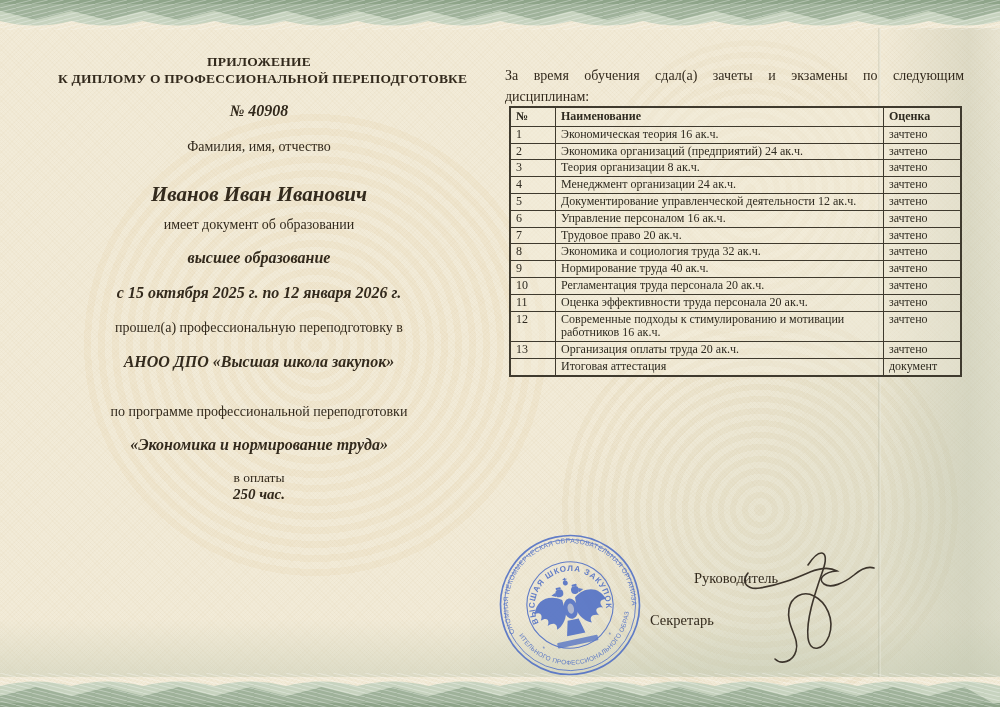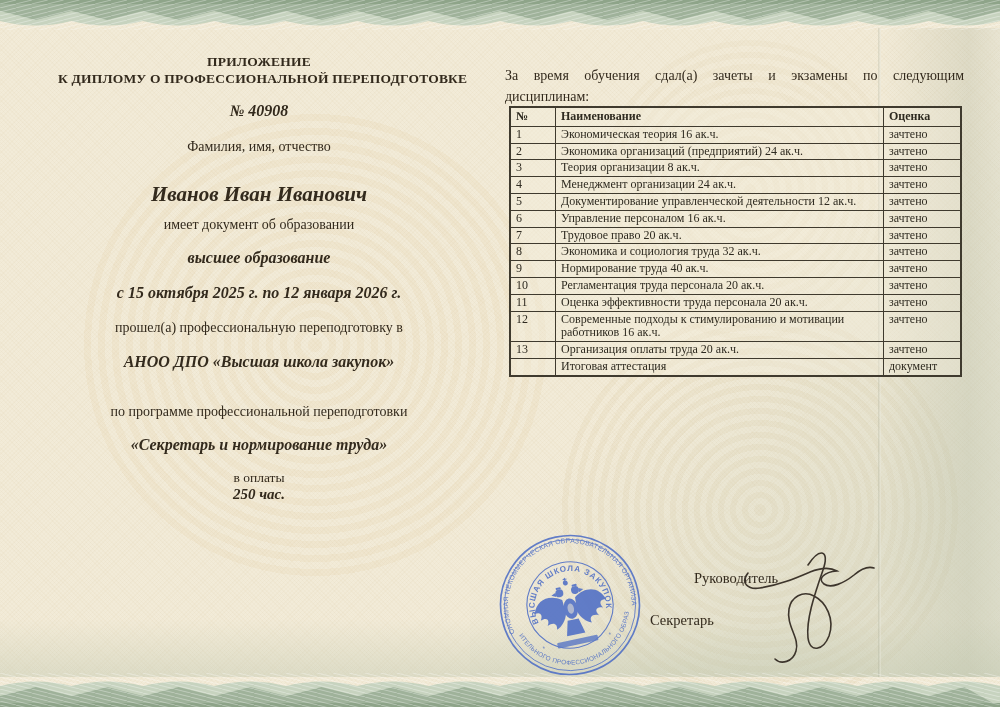--- a/index.html
+++ b/index.html
@@ -141,21 +141,21 @@
     <div class="line t-title pos-title2">К ДИПЛОМУ О ПРОФЕССИОНАЛЬНОЙ ПЕРЕПОДГОТОВКЕ</div>
     <div class="line t-strong pos-number">№ 40908</div>
     <div class="line t-label pos-namelabel">Фамилия, имя, отчество</div>
     <div class="line t-name pos-fullname">Иванов Иван Иванович</div>
     <div class="line t-label pos-edulabel">имеет документ об образовании</div>
     <div class="line t-strong pos-edulevel">высшее образование</div>
     <div class="line t-strong pos-period">с 15 октября 2025 г. по 12 января 2026 г.</div>
     <div class="line t-label pos-retrain">прошел(а) профессиональную переподготовку в</div>
     <div class="line t-strong pos-org">АНОО ДПО «Высшая школа закупок»</div>
     <div class="line t-label pos-proglabel">по программе профессиональной переподготовки</div>
-    <div class="line t-strong pos-progname">«Секретарь и нормирование труда»</div>
+    <div class="line t-strong pos-progname">«Экономика и нормирование труда»</div>
     <div class="line t-small pos-volume">в оплаты</div>
     <div class="line t-hours pos-hours">250 час.</div>
   </div>
 
   <p class="intro">За время обучения сдал(а) зачеты и экзамены по следующим дисциплинам:</p>
 
   <table class="grades">
     <thead>
       <tr>
         <th class="col-num">№</th>

